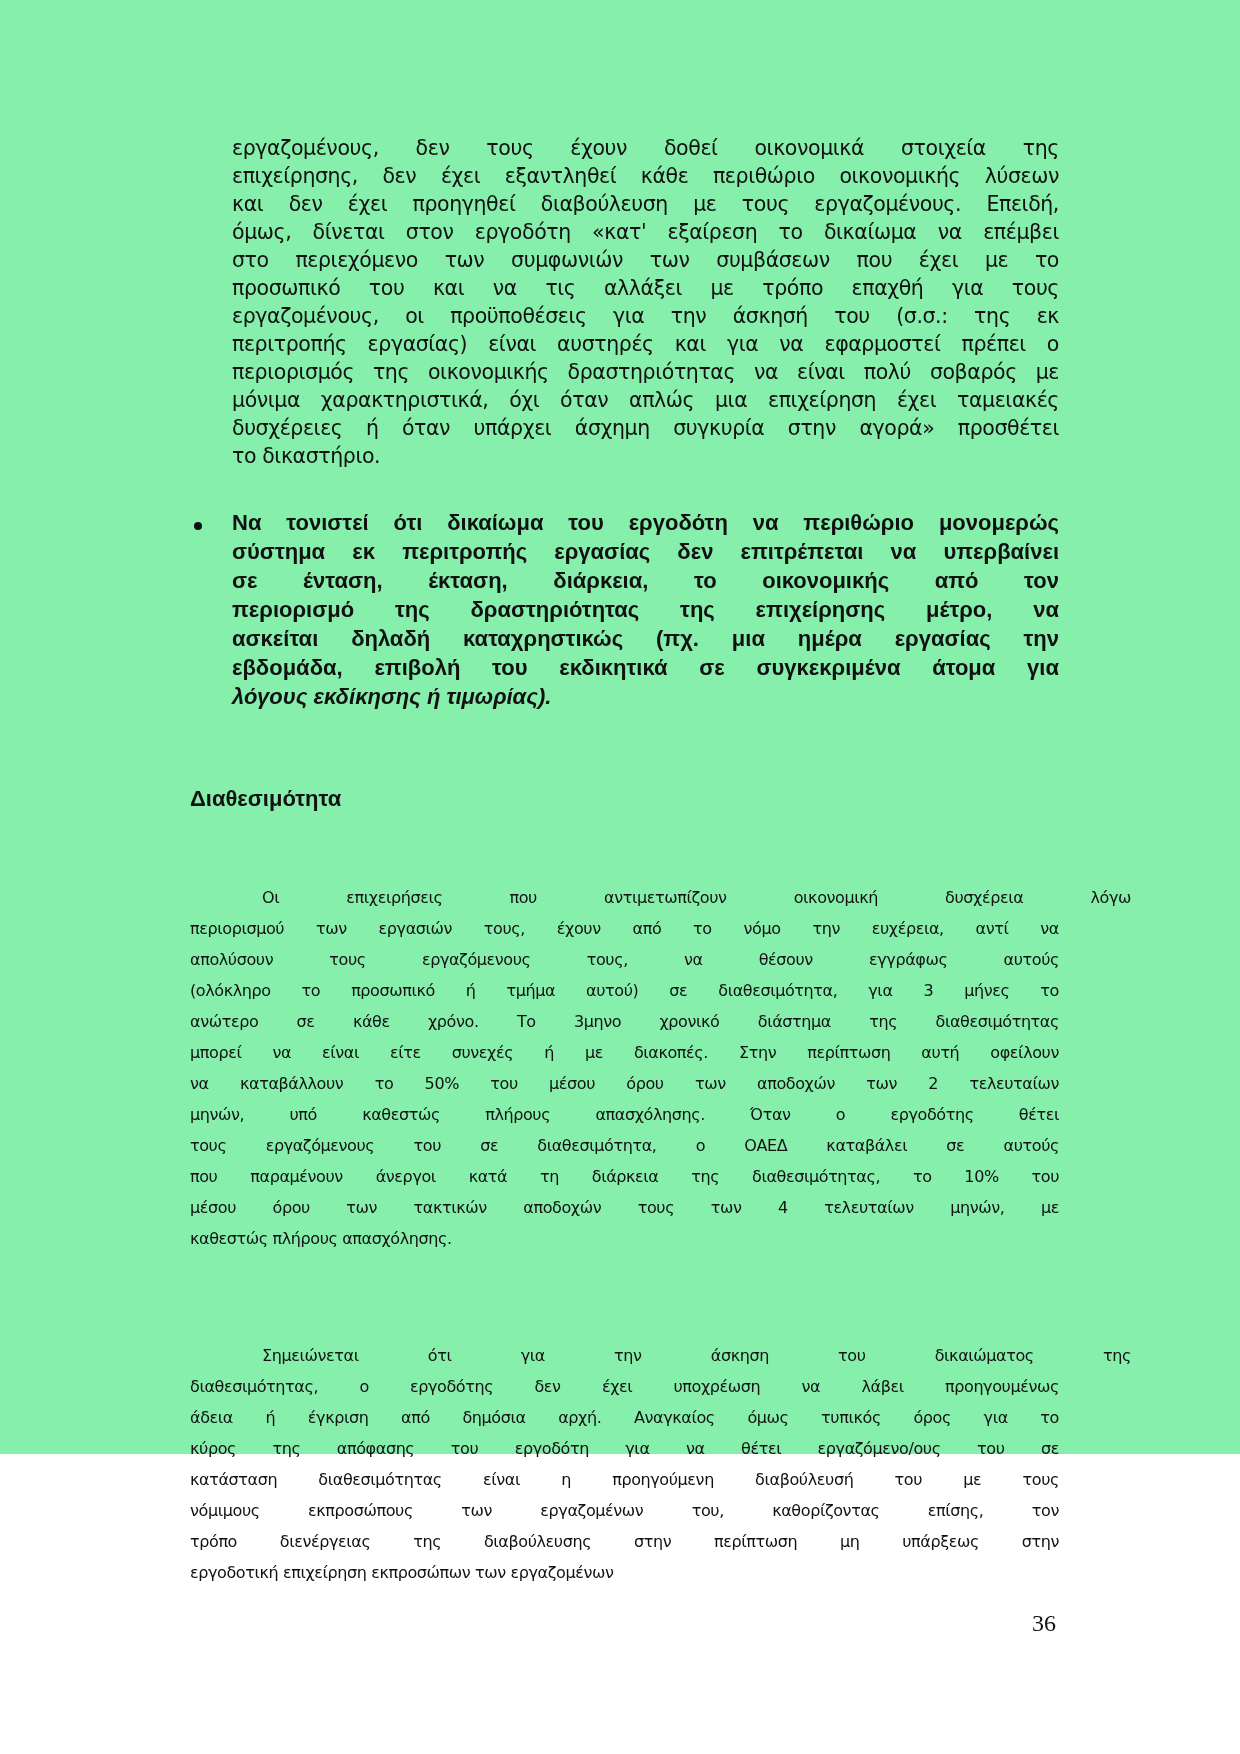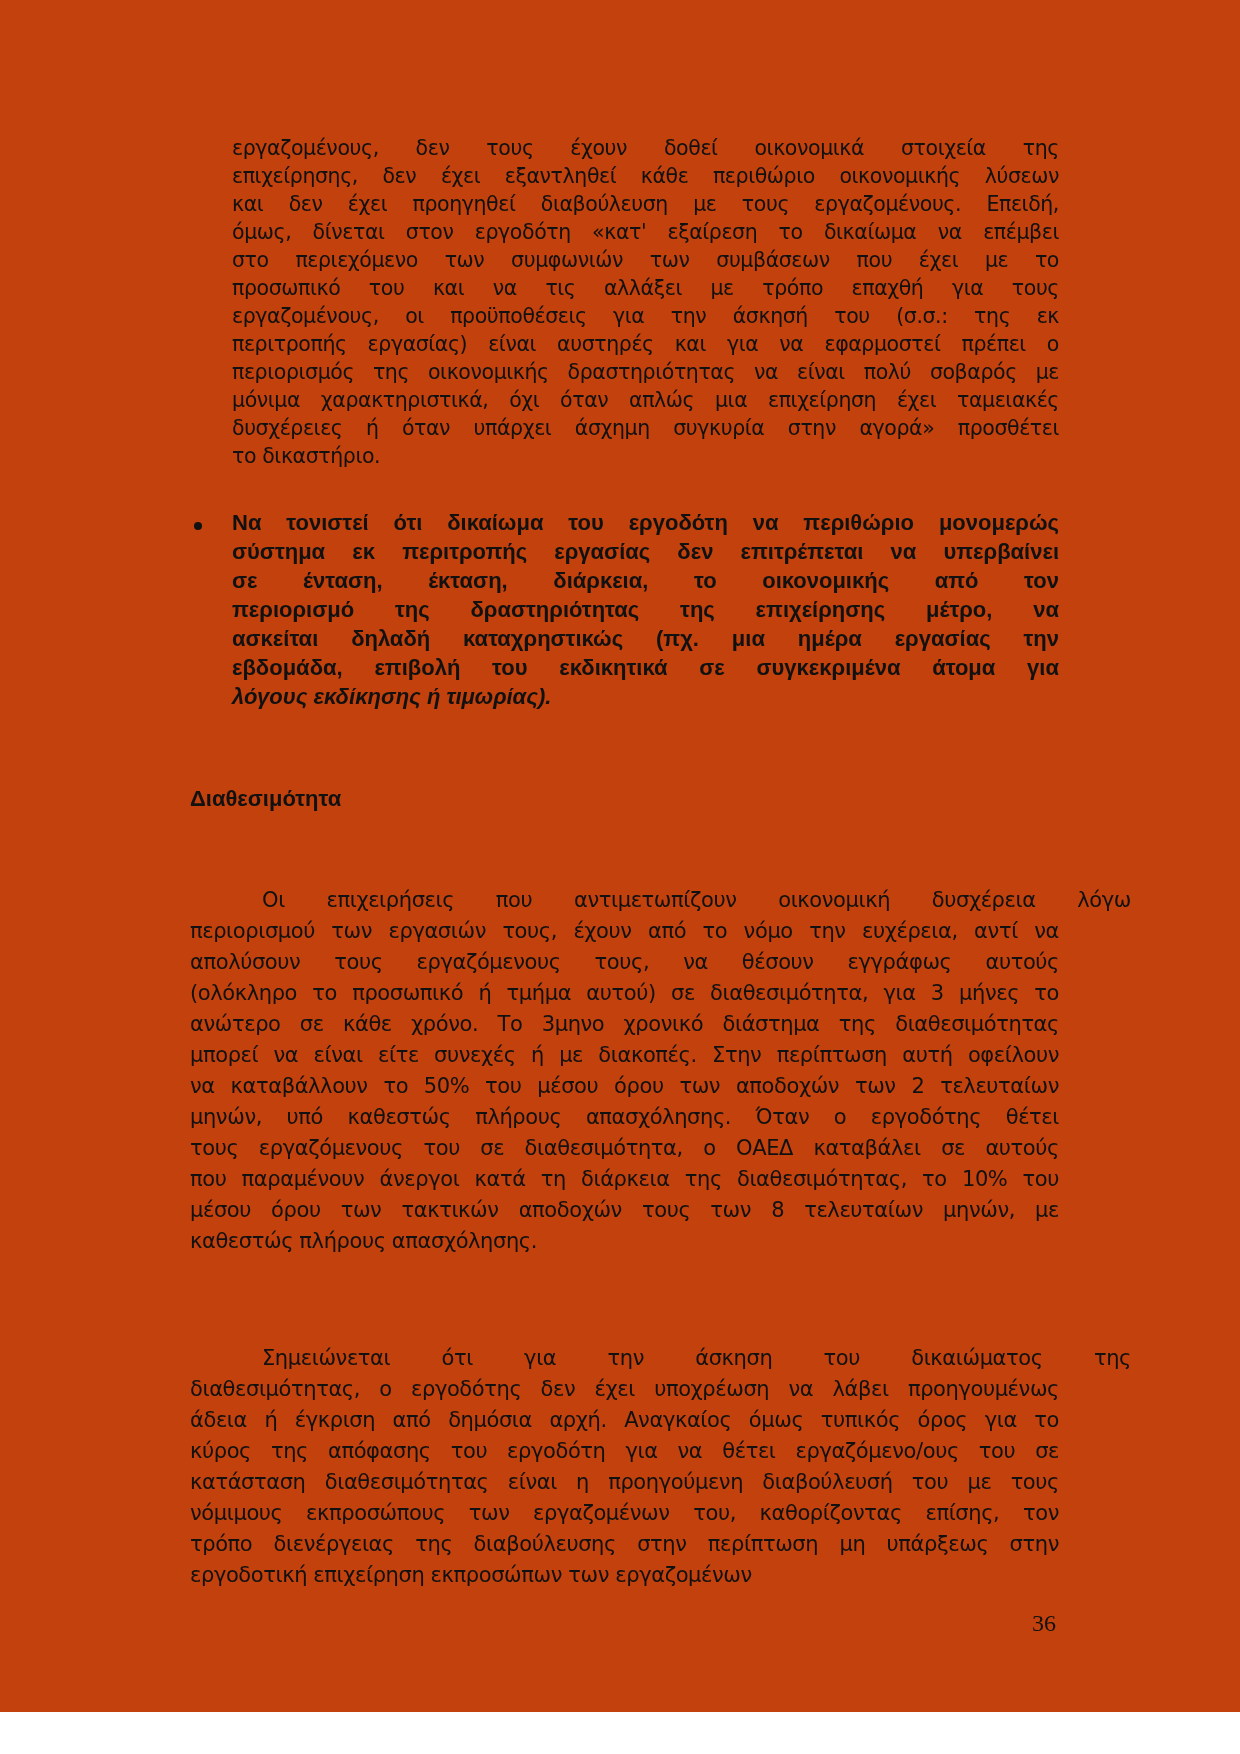--- a/index.html
+++ b/index.html
@@ -1,33 +1,33 @@
 <!DOCTYPE html>
 <html><head>
 <meta charset="utf-8">
 <style>
   html, body { margin: 0; padding: 0; background: #ffffff; }
   body { width: 1240px; height: 1754px; position: relative; overflow: hidden; }
-  .page { position: absolute; left: 0; top: 0; width: 1240px; height: 1712px; background: #c2410c; color: #111; }
+  .page { position: absolute; left: 0; top: 0; width: 1240px; height: 1454px; background: #86efac; color: #111; }
   .line {
     position: absolute;
     font-family: "DejaVu Sans", sans-serif;
     font-size: 20.5px;
     white-space: nowrap;
     text-align: justify;
     text-align-last: justify;
     letter-spacing: -0.4px;
     transform-origin: 0 0;
   }
   .line.last { text-align-last: left; }
   .quote .line { left: 232px; width: 827px; }
   .bullet-text .line { left: 232px; width: 827px; font-weight: bold; font-family: "Liberation Sans", sans-serif; font-size: 22px; letter-spacing: 0px; }
   .bullet-dot { position: absolute; left: 194px; top: 522px; width: 8px; height: 8px; border-radius: 50%; background: #111; }
   .heading { position: absolute; left: 190px; top: 786px; font-family: "Liberation Sans", sans-serif; font-weight: bold; font-size: 22px; color: #111; }
-  .para .line { left: 190px; width: 869px; font-size: 21px; }
+  .para .line { left: 190px; width: 869px; font-size: 16px; }
   .pagenum { position: absolute; left: 1032px; top: 1610px; font-family: "Liberation Serif", serif; font-size: 24px; color: #111; }
 </style>
 </head>
 <body>
 
 <div class="page">
 
   <div class="quote">
     <div class="line" style="top: 136px;">εργαζομένους, δεν τους έχουν δοθεί οικονομικά στοιχεία της</div>
     <div class="line" style="top: 164px;">επιχείρησης, δεν έχει εξαντληθεί κάθε περιθώριο οικονομικής λύσεων</div>
@@ -60,21 +60,21 @@
     <div class="line" style="top: 888px; left: 262px;">Οι επιχειρήσεις που αντιμετωπίζουν οικονομική δυσχέρεια λόγω</div>
     <div class="line" style="top: 919px;">περιορισμού των εργασιών τους, έχουν από το νόμο την ευχέρεια, αντί να</div>
     <div class="line" style="top: 950px;">απολύσουν τους εργαζόμενους τους, να θέσουν εγγράφως αυτούς</div>
     <div class="line" style="top: 981px;">(ολόκληρο το προσωπικό ή τμήμα αυτού) σε διαθεσιμότητα, για 3 μήνες το</div>
     <div class="line" style="top: 1012px;">ανώτερο σε κάθε χρόνο. Το 3μηνο χρονικό διάστημα της διαθεσιμότητας</div>
     <div class="line" style="top: 1043px;">μπορεί να είναι είτε συνεχές ή με διακοπές. Στην περίπτωση αυτή οφείλουν</div>
     <div class="line" style="top: 1074px;">να καταβάλλουν το 50% του μέσου όρου των αποδοχών των 2 τελευταίων</div>
     <div class="line" style="top: 1105px;">μηνών, υπό καθεστώς πλήρους απασχόλησης. Όταν ο εργοδότης θέτει</div>
     <div class="line" style="top: 1136px;">τους εργαζόμενους του σε διαθεσιμότητα, ο ΟΑΕΔ καταβάλει σε αυτούς</div>
     <div class="line" style="top: 1167px;">που παραμένουν άνεργοι κατά τη διάρκεια της διαθεσιμότητας, το 10% του</div>
-    <div class="line" style="top: 1198px;">μέσου όρου των τακτικών αποδοχών τους των 8 τελευταίων μηνών, με</div>
+    <div class="line" style="top: 1198px;">μέσου όρου των τακτικών αποδοχών τους των 4 τελευταίων μηνών, με</div>
     <div class="line last" style="top: 1229px;">καθεστώς πλήρους απασχόλησης.</div>
   </div>
 
   <div class="para">
     <div class="line" style="top: 1346px; left: 262px;">Σημειώνεται ότι για την άσκηση του δικαιώματος της</div>
     <div class="line" style="top: 1377px;">διαθεσιμότητας, ο εργοδότης δεν έχει υποχρέωση να λάβει προηγουμένως</div>
     <div class="line" style="top: 1408px;">άδεια ή έγκριση από δημόσια αρχή. Αναγκαίος όμως τυπικός όρος για το</div>
     <div class="line" style="top: 1439px;">κύρος της απόφασης του εργοδότη για να θέτει εργαζόμενο/ους του σε</div>
     <div class="line" style="top: 1470px;">κατάσταση διαθεσιμότητας είναι η προηγούμενη διαβούλευσή του με τους</div>
     <div class="line" style="top: 1501px;">νόμιμους εκπροσώπους των εργαζομένων του, καθορίζοντας επίσης, τον</div>

